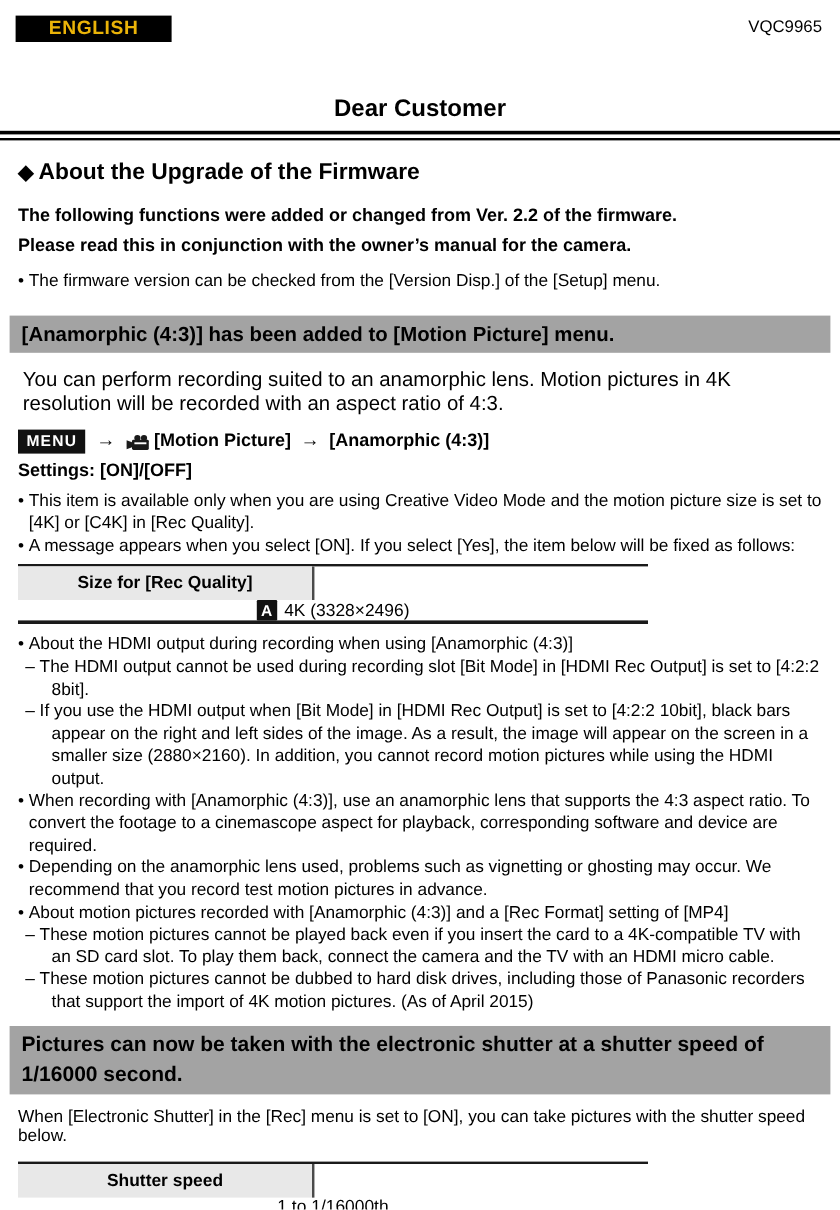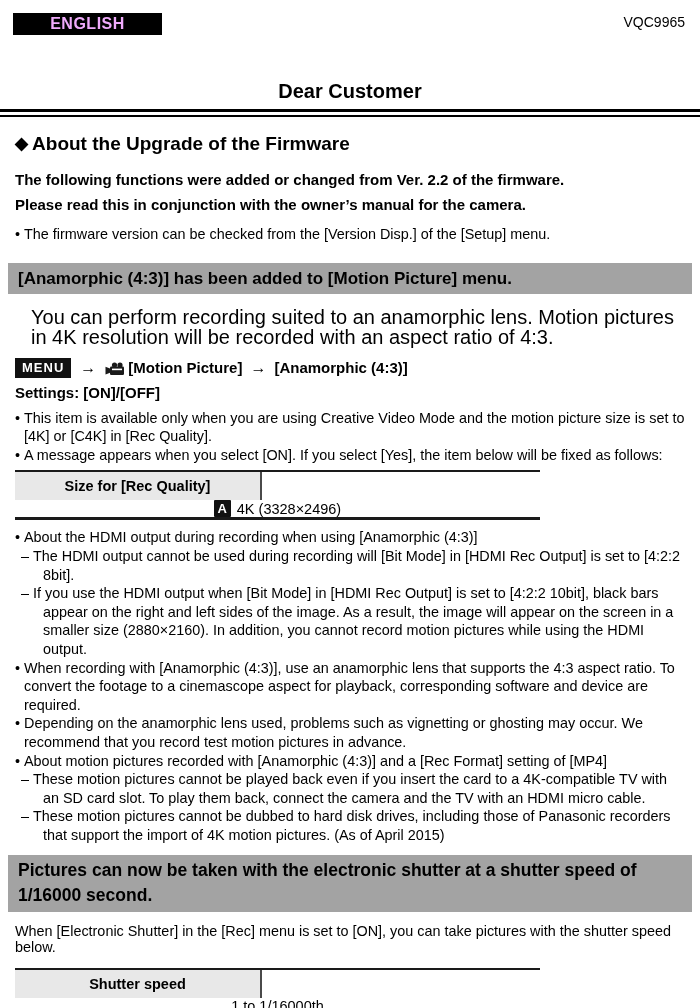--- a/index.html
+++ b/index.html
@@ -7,22 +7,22 @@
     width: 700px; height: 1008px;
     background: #ffffff; color: #000;
     font-family: "Liberation Sans", sans-serif;
     overflow: hidden;
   }
   .page { padding: 13px 15px 0 15px; }
 
   
   .header-row { display: flex; justify-content: space-between; align-items: flex-start; }
   .lang-badge {
-    background: #000; color: #f0abfc; font-weight: bold; font-size: 16px;
-    width: 149px; height: 22px; margin-left: -2px;
+    background: #000; color: #eab308; font-weight: bold; font-size: 16px;
+    width: 130px; height: 22px; margin-left: -2px;
     display: flex; align-items: center; justify-content: center;
     letter-spacing: 0.5px;
   }
   .doc-number { font-size: 14px; padding-top: 1px; }
 
   
   .doc-title { text-align: center; font-size: 20px; font-weight: bold; margin: 44px 0 0 0; line-height: 24px; }
   .rule-thick { height: 3px; background: #000; margin: 6px -15px 0 -15px; }
   .rule-thin  { height: 2px; background: #000; margin: 3px -15px 0 -15px; }
 
@@ -34,21 +34,21 @@
 
   
   .section-bar {
     background: #a3a3a3; font-weight: bold;
     margin-left: -7px; margin-right: -7px;
     padding: 5px 10px 5px 10px;
   }
   .bar1 { margin-top: 19px; font-size: 17px; line-height: 21px; }
   .bar2 { margin-top: 11px; font-size: 17.5px; line-height: 25px; padding-top: 3px; padding-bottom: 4px; }
 
-  .para  { font-size: 20px; line-height: 20px; margin: 13px 0 0 16px; }
+  .para  { font-size: 17px; line-height: 20px; margin: 13px 0 0 4px; }
   .para2 { font-size: 14.4px; line-height: 16px; margin: 11px 0 0 0; }
 
   
   .menu-line { display: flex; align-items: center; margin-top: 11px; font-weight: bold; font-size: 15px; }
   .menu-badge {
     background: #111; color: #fff; font-size: 13px; font-weight: bold;
     padding: 2px 7px 3px 7px; letter-spacing: 1px;
   }
   .arrow { font-weight: normal; font-size: 16px; margin: 0 9px; }
   .arrow.a2 { margin: 0 8px; }
@@ -156,21 +156,21 @@
     </div>
   </div>
 
   <div class="list">
     <div class="li">
       <span class="li-marker">•</span>
       <span class="li-text">About the HDMI output during recording when using [Anamorphic (4:3)]</span>
     </div>
     <div class="sub">
       <span class="sub-marker">–</span>
-      <span class="sub-text">The HDMI output cannot be used during recording will [Bit Mode] in [HDMI Rec Output] is set to [4:2:2 8bit].</span>
+      <span class="sub-text">The HDMI output cannot be used during recording slot [Bit Mode] in [HDMI Rec Output] is set to [4:2:2 8bit].</span>
     </div>
     <div class="sub">
       <span class="sub-marker">–</span>
       <span class="sub-text">If you use the HDMI output when [Bit Mode] in [HDMI Rec Output] is set to [4:2:2 10bit], black bars appear on the right and left sides of the image. As a result, the image will appear on the screen in a smaller size (2880×2160). In addition, you cannot record motion pictures while using the HDMI output.</span>
     </div>
     <div class="li">
       <span class="li-marker">•</span>
       <span class="li-text">When recording with [Anamorphic (4:3)], use an anamorphic lens that supports the 4:3 aspect ratio. To convert the footage to a cinemascope aspect for playback, corresponding software and device are required.</span>
     </div>
     <div class="li">

